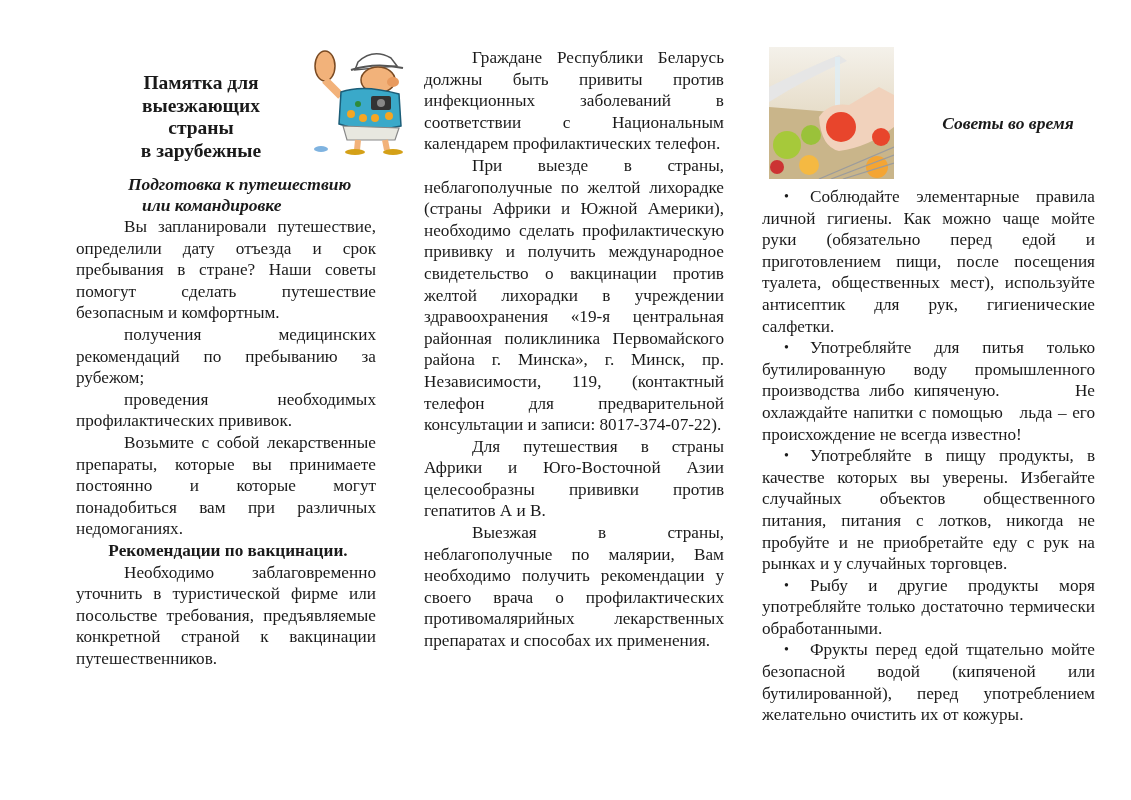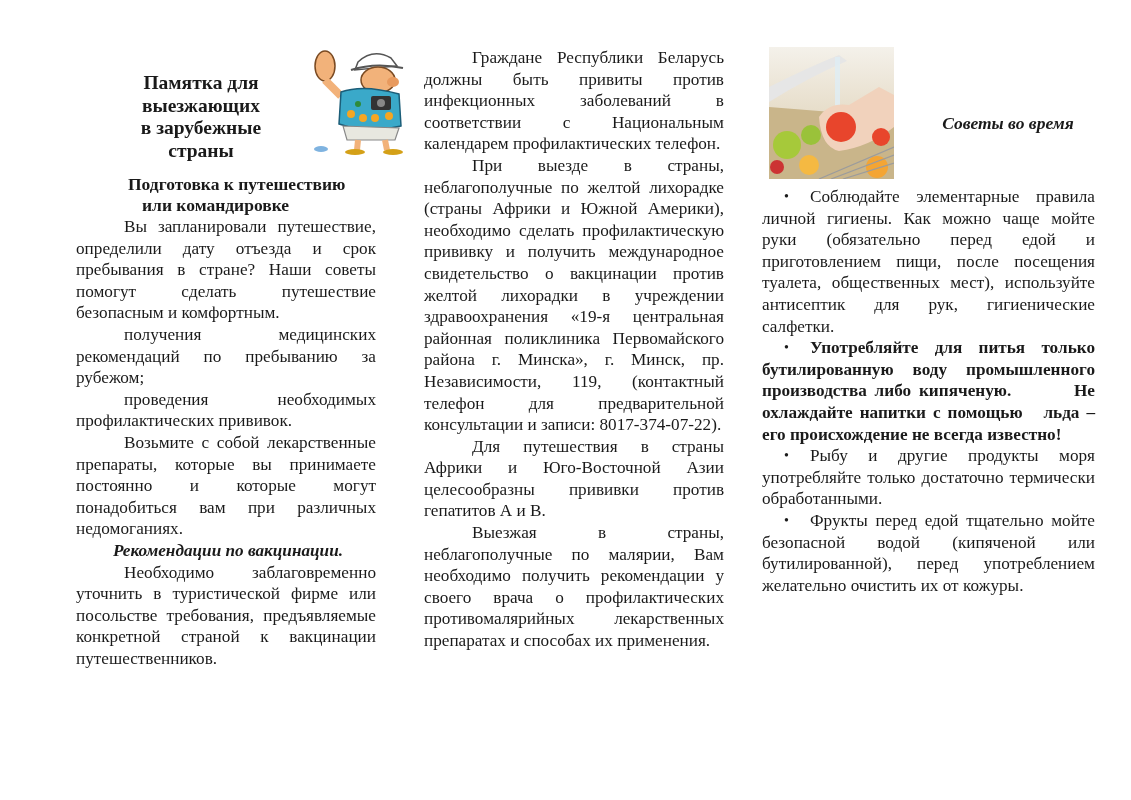--- a/index.html
+++ b/index.html
@@ -15,46 +15,46 @@
   p { margin: 0; text-align: justify; }
   .ind { text-indent: 48px; }
   .bul { text-indent: 22px; }
   .bul .dot { display: inline-block; width: 26px; text-indent: 0; font-size: 14px; vertical-align: 1px; }
   .title {
     position: absolute; left: 120px; top: 72px; width: 162px;
     text-align: center; font-weight: bold; font-size: 19.5px; line-height: 22.5px;
   }
   .subhead {
     position: absolute; left: 110px; top: 174px; width: 280px;
-    font-weight: bold; font-size: 17.5px; line-height: 21px;
+    font-weight: bold; font-style: italic; font-size: 17.5px; line-height: 21px;
   }
   .subhead .l1 { display: block; padding-left: 18px; }
   .subhead .l2 { display: block; padding-left: 32px; }
   .body1 { position: absolute; top: 216px; left: 0; width: 300px; }
   .subhead2 {
-    text-align: center; font-weight: bold; font-style: italic; padding-left: 4px;
+    text-align: center; font-weight: bold; padding-left: 4px;
   }
   .title3 {
     position: absolute; left: 918px; top: 96px; width: 180px; text-align: center;
     font-weight: bold; font-style: italic; font-size: 17.5px; line-height: 21px; margin-top: 17px;
   }
   .body3 { position: absolute; top: 186px; left: 0; width: 333px; }
   b { font-weight: bold; }
   .img-tourist { position: absolute; left: 303px; top: 44px; width: 125px; height: 112px; }
   .img-fruit { position: absolute; left: 769px; top: 47px; width: 125px; height: 132px; overflow: hidden; }
 </style>
 </head>
 <body>
 
 <div>
   <div class="title">
     <div>Памятка для</div>
     <div>выезжающих</div>
+    <div>страны</div>
     <div>в зарубежные</div>
-    <div>страны</div>
   </div>
 
   <svg class="img-tourist" viewBox="0 0 125 112">
 
     <ellipse cx="22" cy="22" rx="10" ry="15" fill="#f2b27a" stroke="#7a4a22" stroke-width="1.5"></ellipse>
     <path d="M22 36 L38 52" stroke="#f2b27a" stroke-width="8"></path>
 
     <path d="M55 18 Q70 4 88 14 L94 22 L52 26 Z" fill="#ffffff" stroke="#555" stroke-width="1.5"></path>
     <path d="M48 26 Q72 18 100 24" stroke="#555" stroke-width="2" fill="none"></path>
 
@@ -128,18 +128,19 @@
     <path d="M50 132 L125 100 M62 132 L125 108 M74 132 L125 116" stroke="#9c9c9c" stroke-width="1.2"></path>
   </svg>
 
   <div class="title3">
     <div>Советы во время</div>
   </div>
 
   <div class="col col3">
     <div class="body3">
       <p class="bul"><span class="dot">•</span><span>Соблюдайте элементарные правила личной гигиены. Как можно чаще мойте руки (обязательно перед едой и приготовлением пищи, после посещения туалета, общественных мест), используйте антисептик для рук, гигиенические салфетки.</span></p>
-      <p class="bul"><span class="dot">•</span><span style="white-space: pre-wrap; font-weight: bold;">Употребляйте для питья только бутилированную воду промышленного производства либо кипяченую.        Не охлаждайте напитки с помощью   льда – его происхождение не всегда известно!</span></p>
+      <p class="bul"><span class="dot">•</span><span style="white-space: pre-wrap;">Употребляйте для питья только бутилированную воду промышленного производства либо кипяченую.        Не охлаждайте напитки с помощью   льда – его происхождение не всегда известно!</span></p>
+      <p class="bul"><span class="dot">•</span><span>Употребляйте в пищу продукты, в качестве которых вы уверены. Избегайте случайных объектов общественного питания, питания с лотков, никогда не пробуйте и не приобретайте еду с рук на рынках и у случайных торговцев.</span></p>
       <p class="bul"><span class="dot">•</span><span>Рыбу и другие продукты моря употребляйте только достаточно термически обработанными.</span></p>
       <p class="bul"><span class="dot">•</span><span>Фрукты перед едой тщательно мойте безопасной водой (кипяченой или бутилированной), перед употреблением желательно очистить их от кожуры.</span></p>
     </div>
   </div>
 </div>
 
 </body></html>

